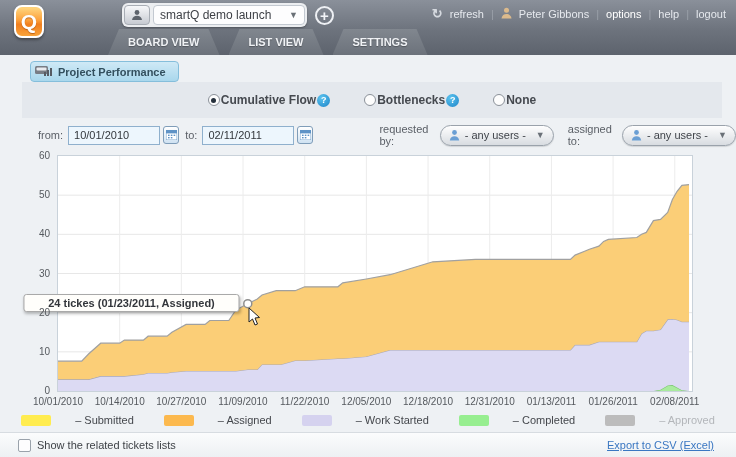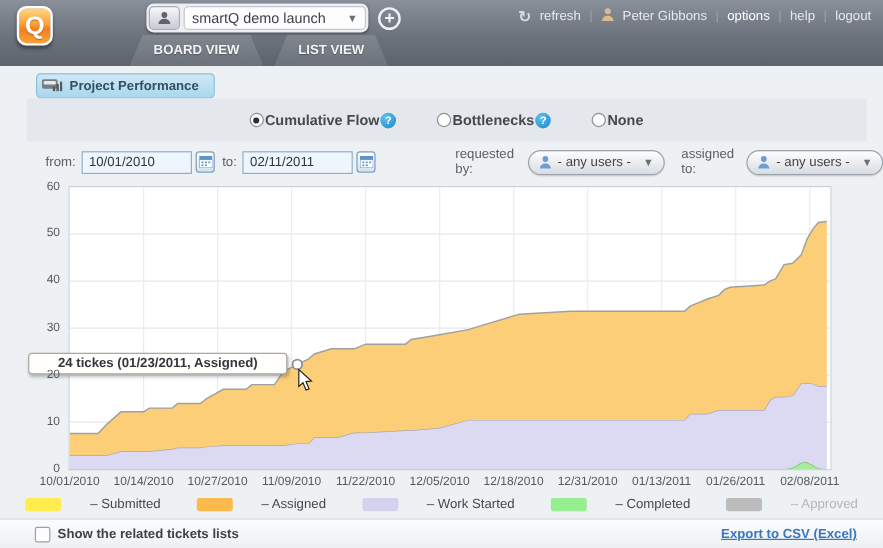--- a/index.html
+++ b/index.html
@@ -86,21 +86,21 @@
 
   
   .legend{position:absolute;left:0;top:414px;width:736px;display:flex;justify-content:center;gap:30px;}
   .leg-item{display:flex;align-items:center;gap:24px;font-size:11px;color:#44474c;}
   .leg-item.muted{color:#b3b6ba;}
   .swatch{width:30px;height:11px;border-radius:2px;}
 
   
   .footer{position:absolute;left:0;top:432px;width:736px;height:25px;
           background:linear-gradient(#fbfcfd,#edf0f3);border-top:1px solid #d7dce1;
-          display:flex;align-items:center;padding:0 22px 0 29px;font-size:11px;color:#3e4247;font-weight:bold;}
+          display:flex;align-items:center;padding:0 22px 0 18px;font-size:11px;color:#3e4247;}
   .cb{width:13px;height:13px;border:1px solid #9aa2ab;background:#fdfdfe;border-radius:2px;margin-right:6px;}
   .export{margin-left:auto;color:#3a77c2;text-decoration:underline;font-size:11px;}
 </style>
 </head>
 <body>
 
 <div class="app">
 
   <div class="header">
     <div class="logo">
@@ -138,20 +138,21 @@
       <span class="lnk bold">options</span>
       <span class="sep">|</span>
       <span class="lnk">help</span>
       <span class="sep">|</span>
       <span class="lnk">logout</span>
     </div>
 
     <div class="tabs" id="tab-bar">
         <div class="tab"><span>BOARD VIEW</span></div>
         <div class="tab"><span>LIST VIEW</span></div>
+        <div class="tab"><span>SETTINGS</span></div>
       </div>
   </div>
 
   <button class="pp-btn">
     <span>
       <svg width="17" height="13" viewBox="0 0 17 13">
           <rect x="0" y="2" width="13" height="8" rx="1.5" fill="#787d85"></rect>
           <rect x="1.5" y="3.5" width="10" height="3" rx="1" fill="#e8eaee"></rect>
           <rect x="9" y="8" width="2" height="4" fill="#565b63"></rect>
           <rect x="12" y="6" width="2" height="6" fill="#565b63"></rect>

